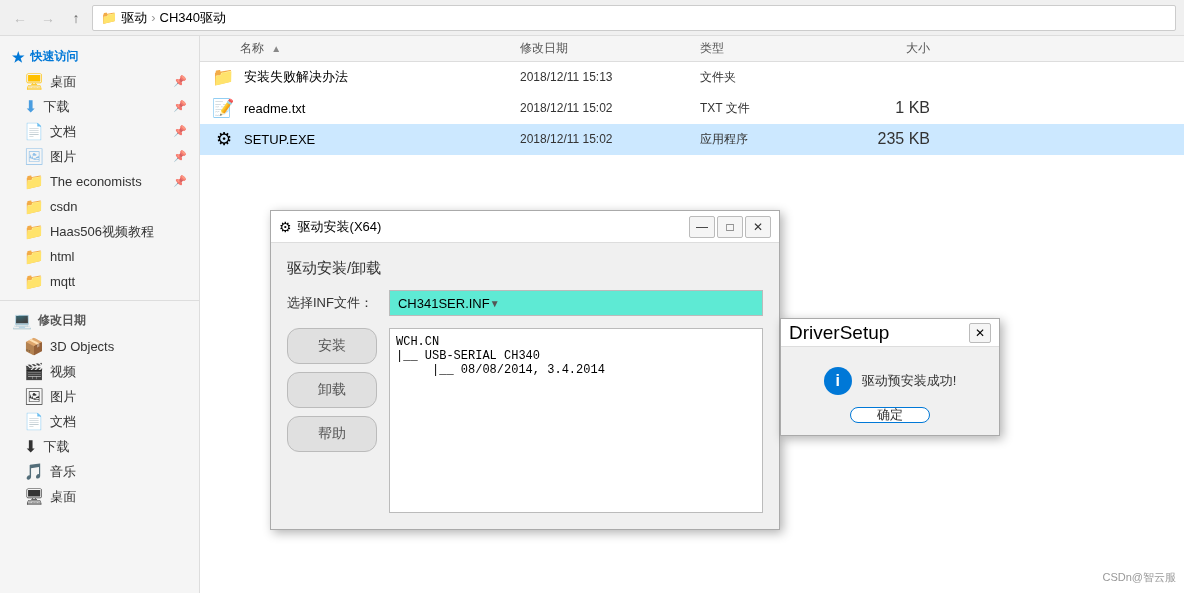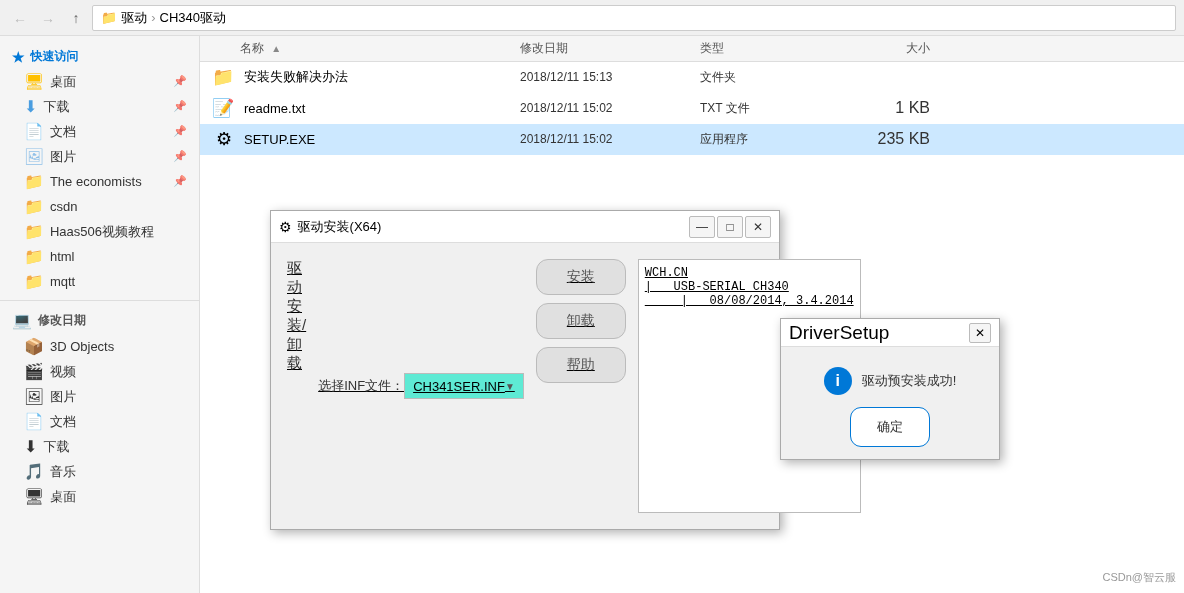--- a/index.html
+++ b/index.html
@@ -202,33 +202,32 @@
       display: flex; align-items: center; justify-content: center;
       font-size: 12px;
       color: #333;
       border-radius: 2px;
     }
 
     .dialog-content {
       flex: 1;
       padding: 16px;
       display: flex;
-      flex-direction: row;
+      flex-direction: column;
       gap: 12px;
-      text-decoration: underline;
     }
     .dialog-section-title {
       font-size: 15px;
       font-weight: 500;
       color: #333;
     }
     .inf-select-row {
       display: flex;
       align-items: center;
-      gap: 0;
+      gap: 16px;
     }
     .inf-label { font-size: 13px; color: #333; white-space: nowrap; }
     .inf-dropdown {
       flex: 1;
       height: 26px;
       border: 1px solid #bbb;
       background: #5eead4;
       font-size: 13px;
       padding: 0 8px;
       display: flex;
@@ -319,21 +318,21 @@
       border-radius: 50%;
       background: #0078d7;
       color: #fff;
       display: flex; align-items: center; justify-content: center;
       font-size: 16px;
       font-weight: bold;
       flex-shrink: 0;
     }
     .success-text { font-size: 13px; color: #333; }
     .success-ok-btn {
-      width: 80px; height: 40px;
+      width: 80px; height: 16px;
       background: #fff;
       border: 1px solid #0078d7;
       border-radius: 11px;
       cursor: pointer;
       font-size: 13px;
       color: #333;
       display: flex; align-items: center; justify-content: center;
     }
 
     

